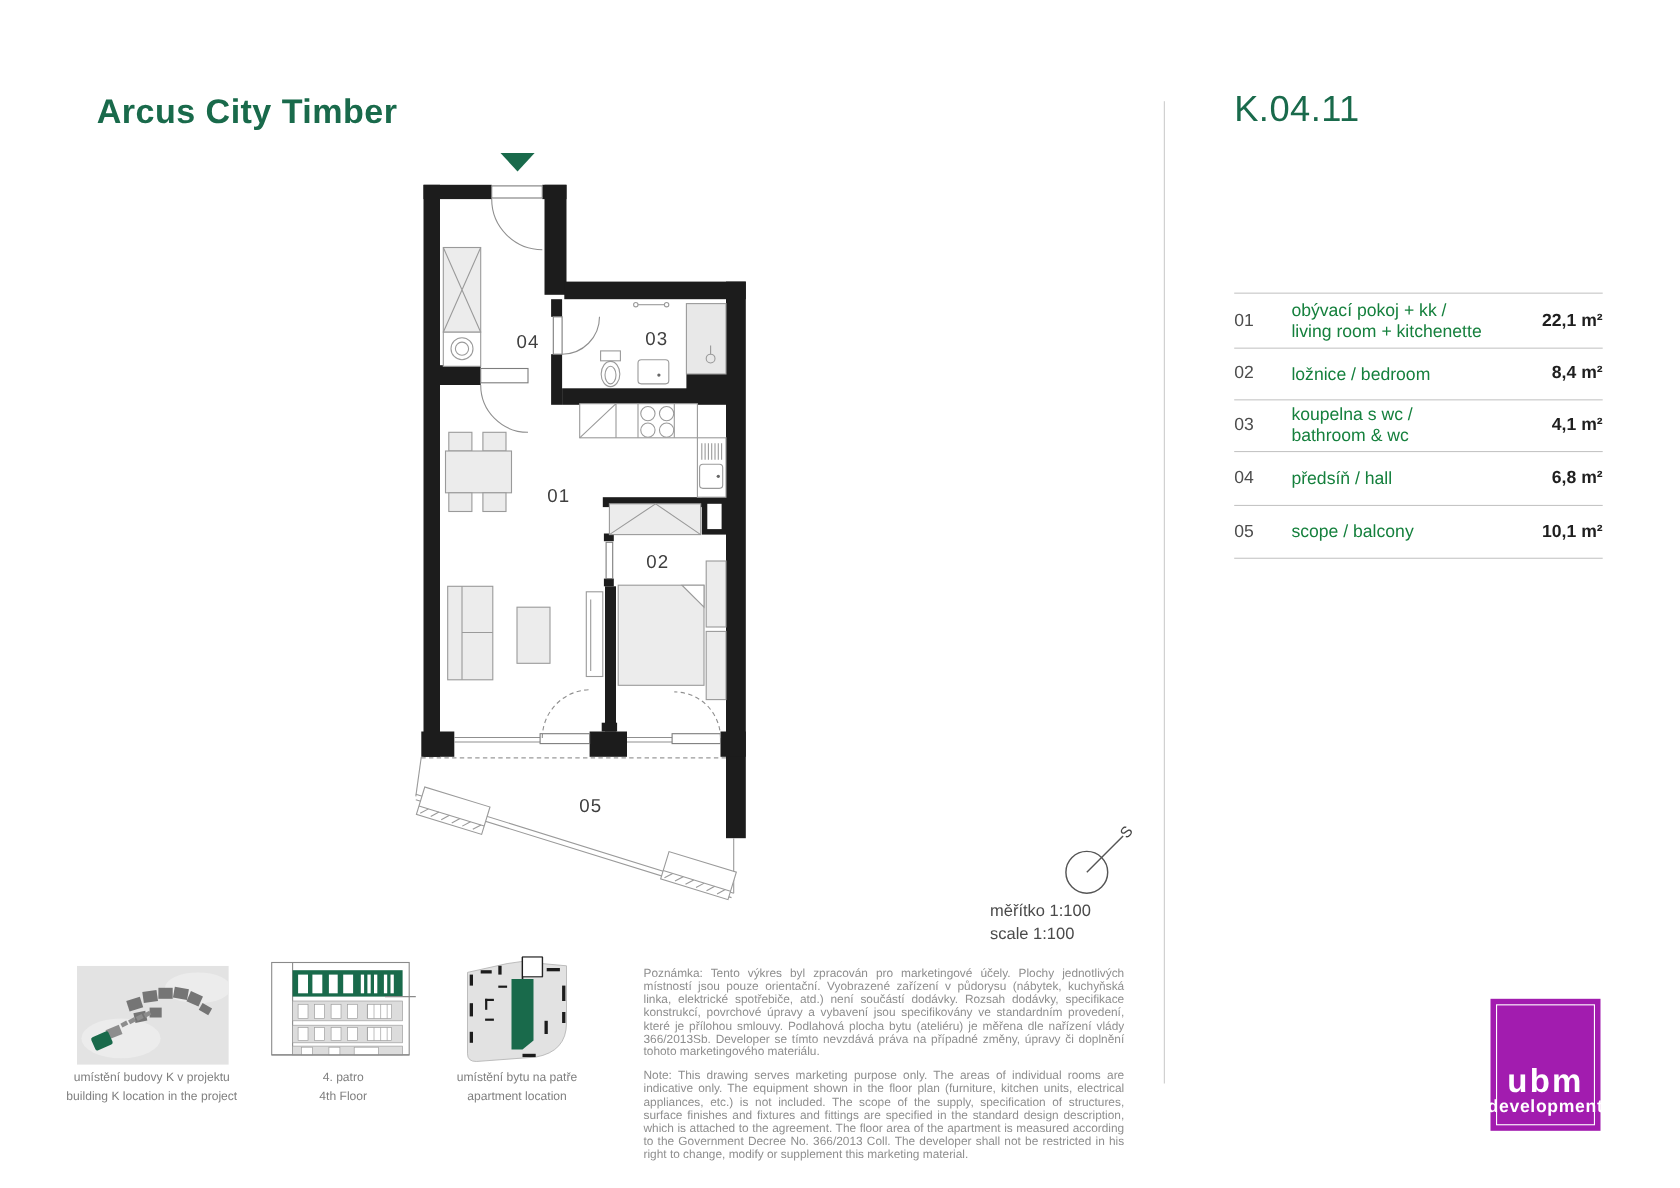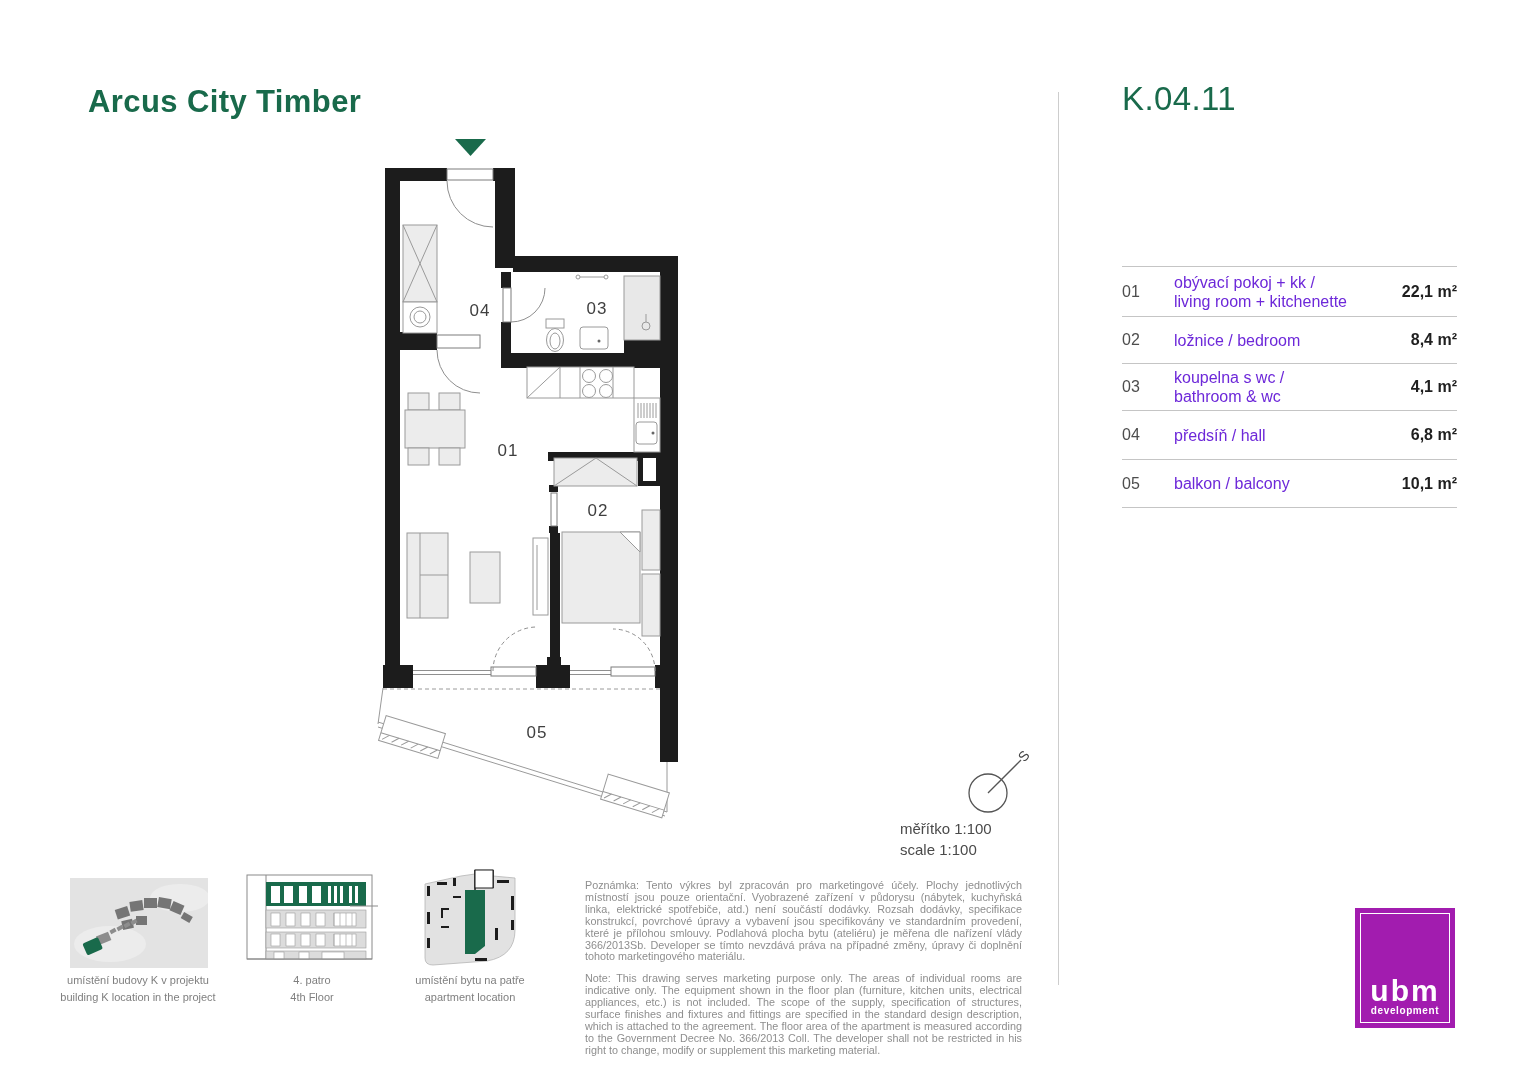--- a/index.html
+++ b/index.html
@@ -10,42 +10,42 @@
   .project-title{left:88px;top:84px;font-size:31px;font-weight:bold;letter-spacing:.4px;}
   .unit-code{left:1122px;top:80px;font-size:33px;font-weight:normal;letter-spacing:.4px;}
   .unit-info{left:1122px;top:137px;font-size:26px;line-height:37px;color:#3d3d3d;}
 
   .divider{left:1058px;top:92px;width:1px;height:893px;background:#cdcdcd;}
 
   .room-table{left:1122px;top:266px;width:335px;font-size:16px;}
   .room-row{display:flex;align-items:center;border-top:1px solid #c5c5c5;}
   .room-row:last-child{border-bottom:1px solid #c5c5c5;}
   .room-num{width:52px;color:#4d4d4d;}
-  .room-name{flex:1;line-height:19px;color:#6d28d9;}
+  .room-name{flex:1;line-height:19px;color:#15803d;}
   .room-area{font-weight:bold;color:#1f1f1f;white-space:nowrap;}
   .h49{height:49px}.h46{height:46px}.h48{height:48px}.h47{height:47px}
 
   .scale-note{left:900px;top:818px;width:122px;font-size:15px;
               line-height:21px;color:#4a4a4a;}
 
   .caption{font-size:11px;line-height:17px;color:#7f7f7f;text-align:center;}
   .cap-site{left:38px;top:972px;width:200px;}
   .cap-elev{left:252px;top:972px;width:120px;}
   .cap-plate{left:396px;top:972px;width:148px;}
 
   .disclaimer{left:585px;top:880px;width:437px;font-size:10.8px;line-height:11.9px;
               color:#8e8e8e;text-align:justify;}
   .disclaimer p{margin:0 0 10px 0;}
 
   .logo{left:1355px;top:908px;width:100px;height:120px;background:#a21caf;}
   .logo-inner{position:absolute;left:5px;top:5px;right:5px;bottom:5px;border:1.5px solid #fff;
               display:flex;flex-direction:column;align-items:center;justify-content:flex-end;
               padding-bottom:6px;box-sizing:border-box;}
   .logo-brand{color:#fff;font-weight:bold;font-size:30px;line-height:28px;letter-spacing:2px;}
-  .logo-tagline{color:#fff;font-weight:bold;font-size:10px;letter-spacing:.6px;}
+  .logo-tagline{color:#fff;font-weight:bold;font-size:16px;letter-spacing:.6px;}
 
   svg text.rlabel{font-family:"Liberation Sans",sans-serif;font-size:17px;fill:#3f3f3f;letter-spacing:1px;}
 </style>
 </head>
 <body>
 
 <div class="page">
 
   <div class="abs project-title" style="color:#196A4B">Arcus City Timber</div>
 
@@ -202,21 +202,21 @@
     <div class="room-row h48">
       <div class="room-num">04</div>
       <div class="room-name">
         <div>předsíň / hall</div>
       </div>
       <div class="room-area">6,8 m²</div>
     </div>
     <div class="room-row h47">
       <div class="room-num">05</div>
       <div class="room-name">
-        <div>balkon / balcony</div>
+        <div>scope / balcony</div>
       </div>
       <div class="room-area">10,1 m²</div>
     </div>
   </div>
 
   <svg class="abs" style="left:960px;top:745px;width:80px;height:75px" viewBox="0 0 80 75">
     <circle cx="28" cy="48" r="19" fill="none" stroke="#555" stroke-width="1.3"></circle>
     <line x1="28" y1="48" x2="61" y2="15" stroke="#555" stroke-width="1.3"></line>
     <text x="66" y="15" font-size="14" fill="#444" text-anchor="middle" transform="rotate(-50 66 13)">S</text>
   </svg>

